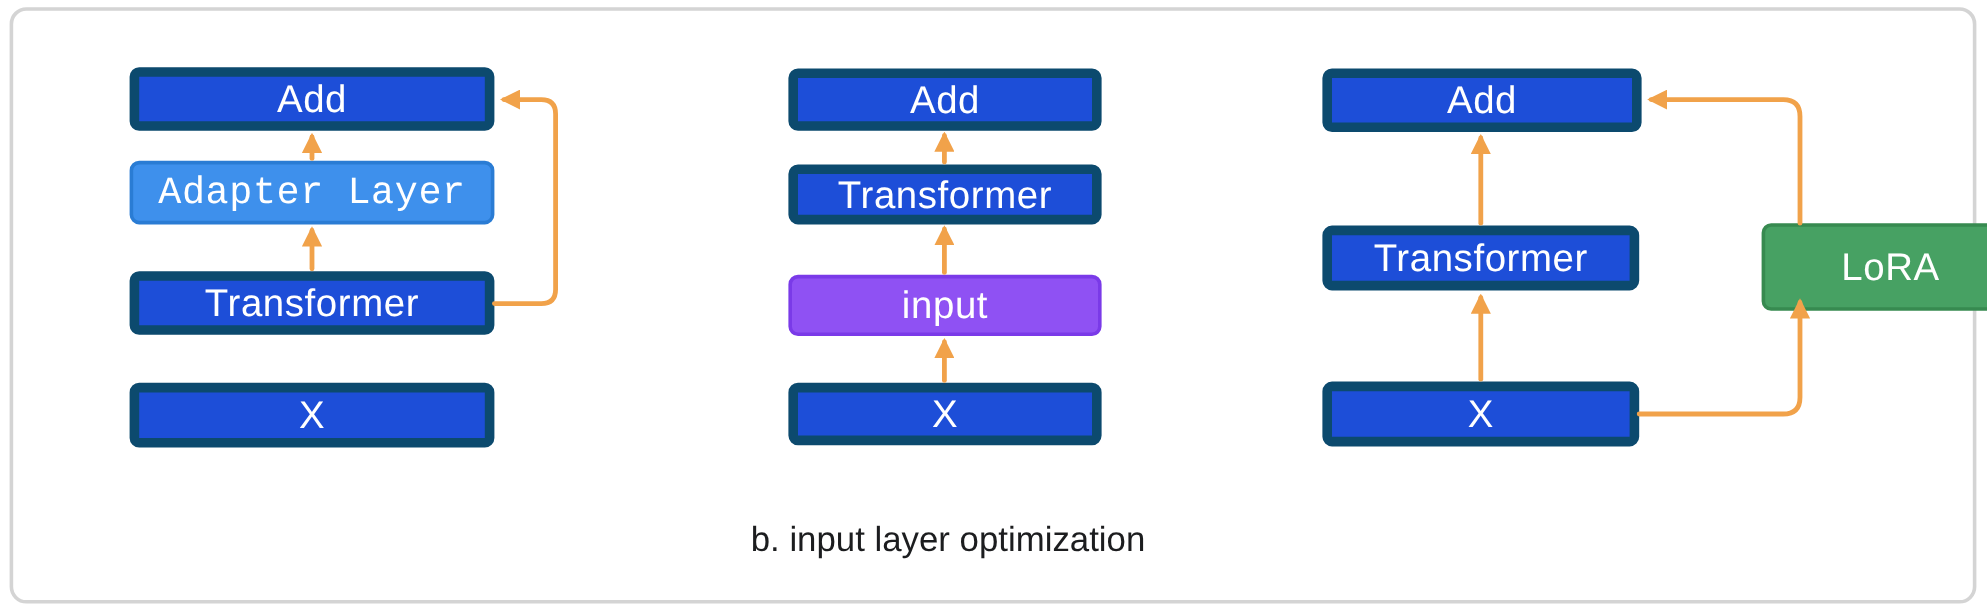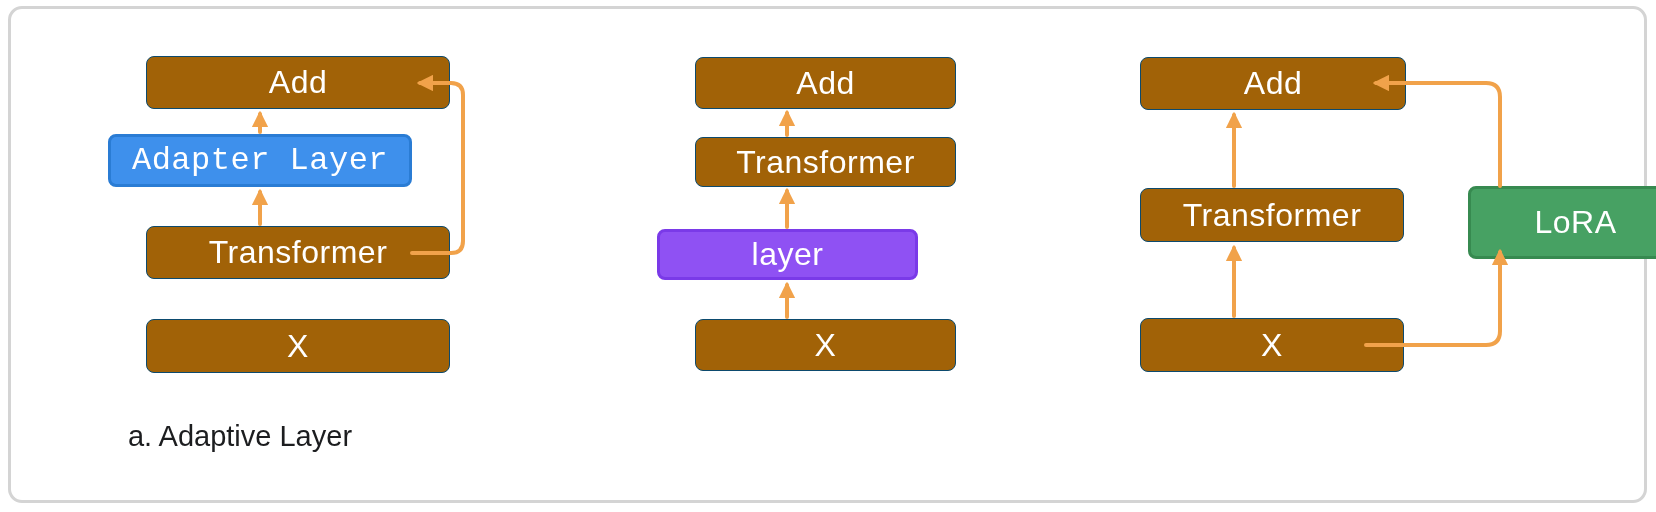--- a/index.html
+++ b/index.html
@@ -26,21 +26,21 @@
     border-radius: 8px;
     display: flex;
     align-items: center;
     justify-content: center;
     color: #ffffff;
     font-size: 32px;
     font-weight: 500;
     letter-spacing: 0.5px;
     white-space: nowrap;
   }
-  .node-gray   { background: #a16207; border: 1px solid #0c4a6e; margin-left: 38px; }
+  .node-gray   { background: #1d4ed8; border: 8px solid #0c4a6e; }
   .node-blue   { background: #3e90ec; border: 3px solid #2a7cd4; }
   .node-purple { background: #8f51f3; border: 3px solid #7a3ae8; }
   .node-green  { background: #47a163; border: 3px solid #378a50; }
   .caption {
     position: absolute;
     color: #1c1d1f;
     font-size: 29px;
     text-align: center;
     white-space: nowrap;
   }
@@ -63,34 +63,34 @@
   </div>
   <div class="node node-blue" style="left:108px; top:134px; width:304px; height:53px;font-family:Liberation Mono, monospace;">
     <span>Adapter Layer</span>
   </div>
   <div class="node node-gray" style="left:108px; top:226px; width:304px; height:53px;">
     <span>Transformer</span>
   </div>
   <div class="node node-gray" style="left:108px; top:319px; width:304px; height:54px;">
     <span>X</span>
   </div>
-  <div class="caption" style="left:60px; top:420px; width:360px;">a. Adaptive Layer</div>
 
   <div class="node node-gray" style="left:657px; top:57px; width:261px; height:52px;">
     <span>Add</span>
   </div>
   <div class="node node-gray" style="left:657px; top:137px; width:261px; height:50px;">
     <span>Transformer</span>
   </div>
   <div class="node node-purple" style="left:657px; top:229px; width:261px; height:51px;">
-    <span>layer</span>
+    <span>input</span>
   </div>
   <div class="node node-gray" style="left:657px; top:319px; width:261px; height:52px;">
     <span>X</span>
   </div>
+  <div class="caption" style="left:590px; top:434px; width:400px;">b. input layer optimization</div>
 
   <div class="node node-gray" style="left:1102px; top:57px; width:266px; height:53px;">
     <span>Add</span>
   </div>
   <div class="node node-gray" style="left:1102px; top:188px; width:264px; height:54px;">
     <span>Transformer</span>
   </div>
   <div class="node node-green" style="left:1468px; top:186px; width:215px; height:73px;justify-content:center;">
     <span>LoRA</span>
   </div>

